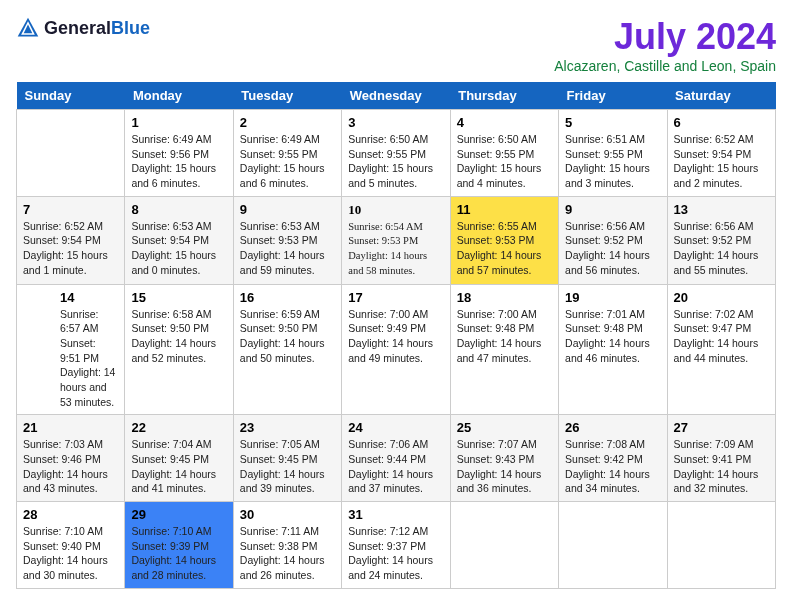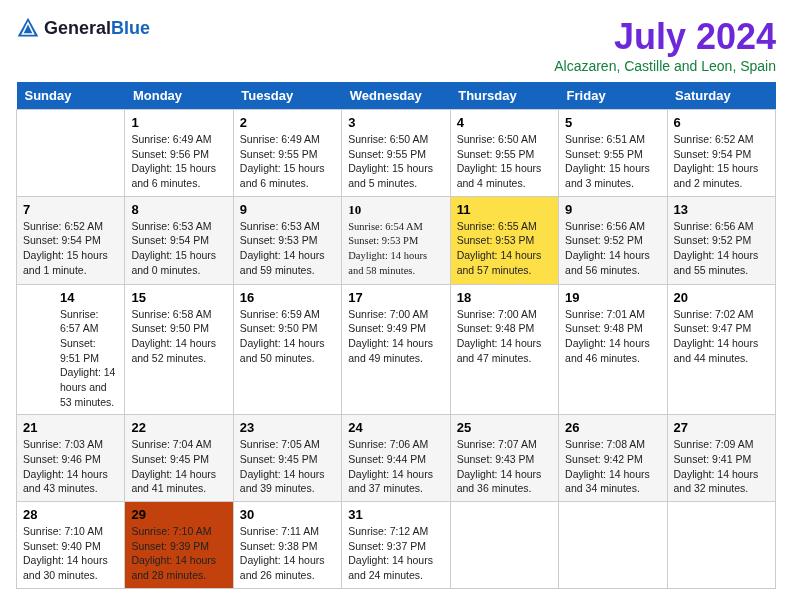--- a/index.html
+++ b/index.html
@@ -230,21 +230,21 @@
         <td style="background: rgb(245, 245, 245);">
           <div class="date-num">27</div>
           <div class="cell-text">Sunrise: 7:09 AM<br>Sunset: 9:41 PM<br>Daylight: 14 hours and 32 minutes.</div>
         </td>
       </tr>
       <tr>
         <td style="background: rgb(255, 255, 255);">
           <div class="date-num">28</div>
           <div class="cell-text">Sunrise: 7:10 AM<br>Sunset: 9:40 PM<br>Daylight: 14 hours and 30 minutes.</div>
         </td>
-        <td style="background: #c2410c;">
+        <td style="background: #3b82f6;">
           <div class="date-num">29</div>
           <div class="cell-text">Sunrise: 7:10 AM<br>Sunset: 9:39 PM<br>Daylight: 14 hours and 28 minutes.</div>
         </td>
         <td style="background: rgb(255, 255, 255);">
           <div class="date-num">30</div>
           <div class="cell-text">Sunrise: 7:11 AM<br>Sunset: 9:38 PM<br>Daylight: 14 hours and 26 minutes.</div>
         </td>
         <td style="background: rgb(255, 255, 255);">
           <div class="date-num">31</div>
           <div class="cell-text">Sunrise: 7:12 AM<br>Sunset: 9:37 PM<br>Daylight: 14 hours and 24 minutes.</div>

